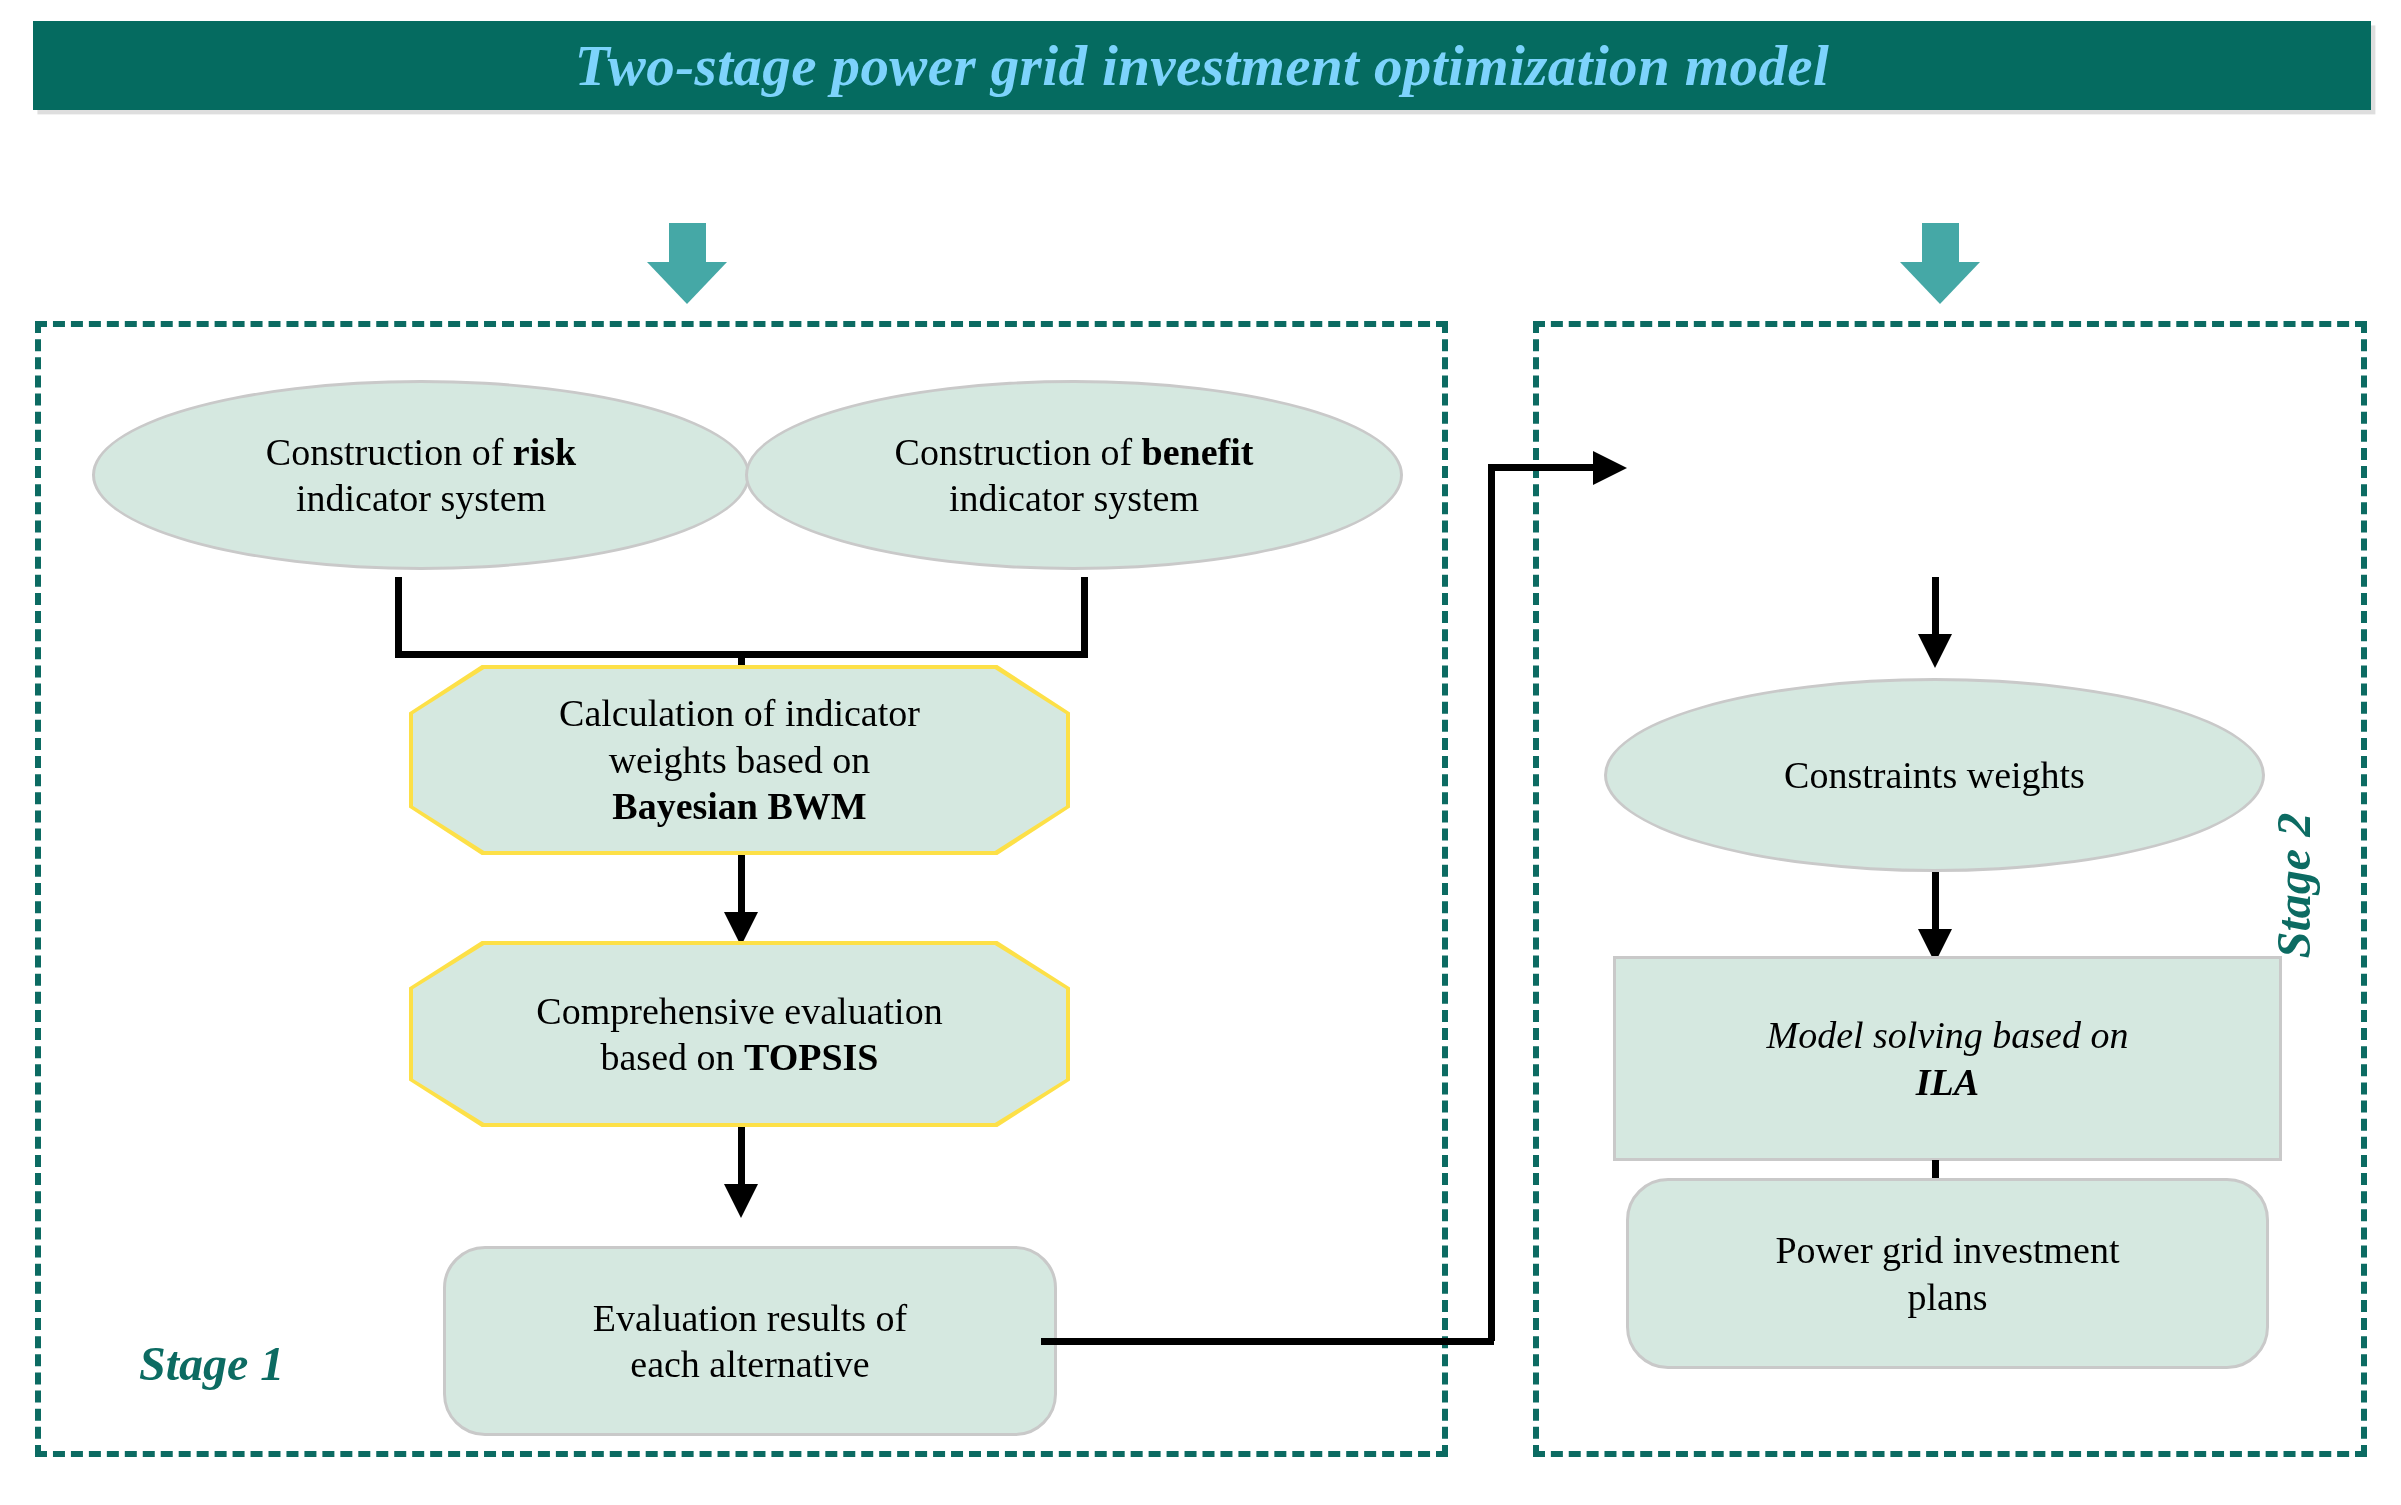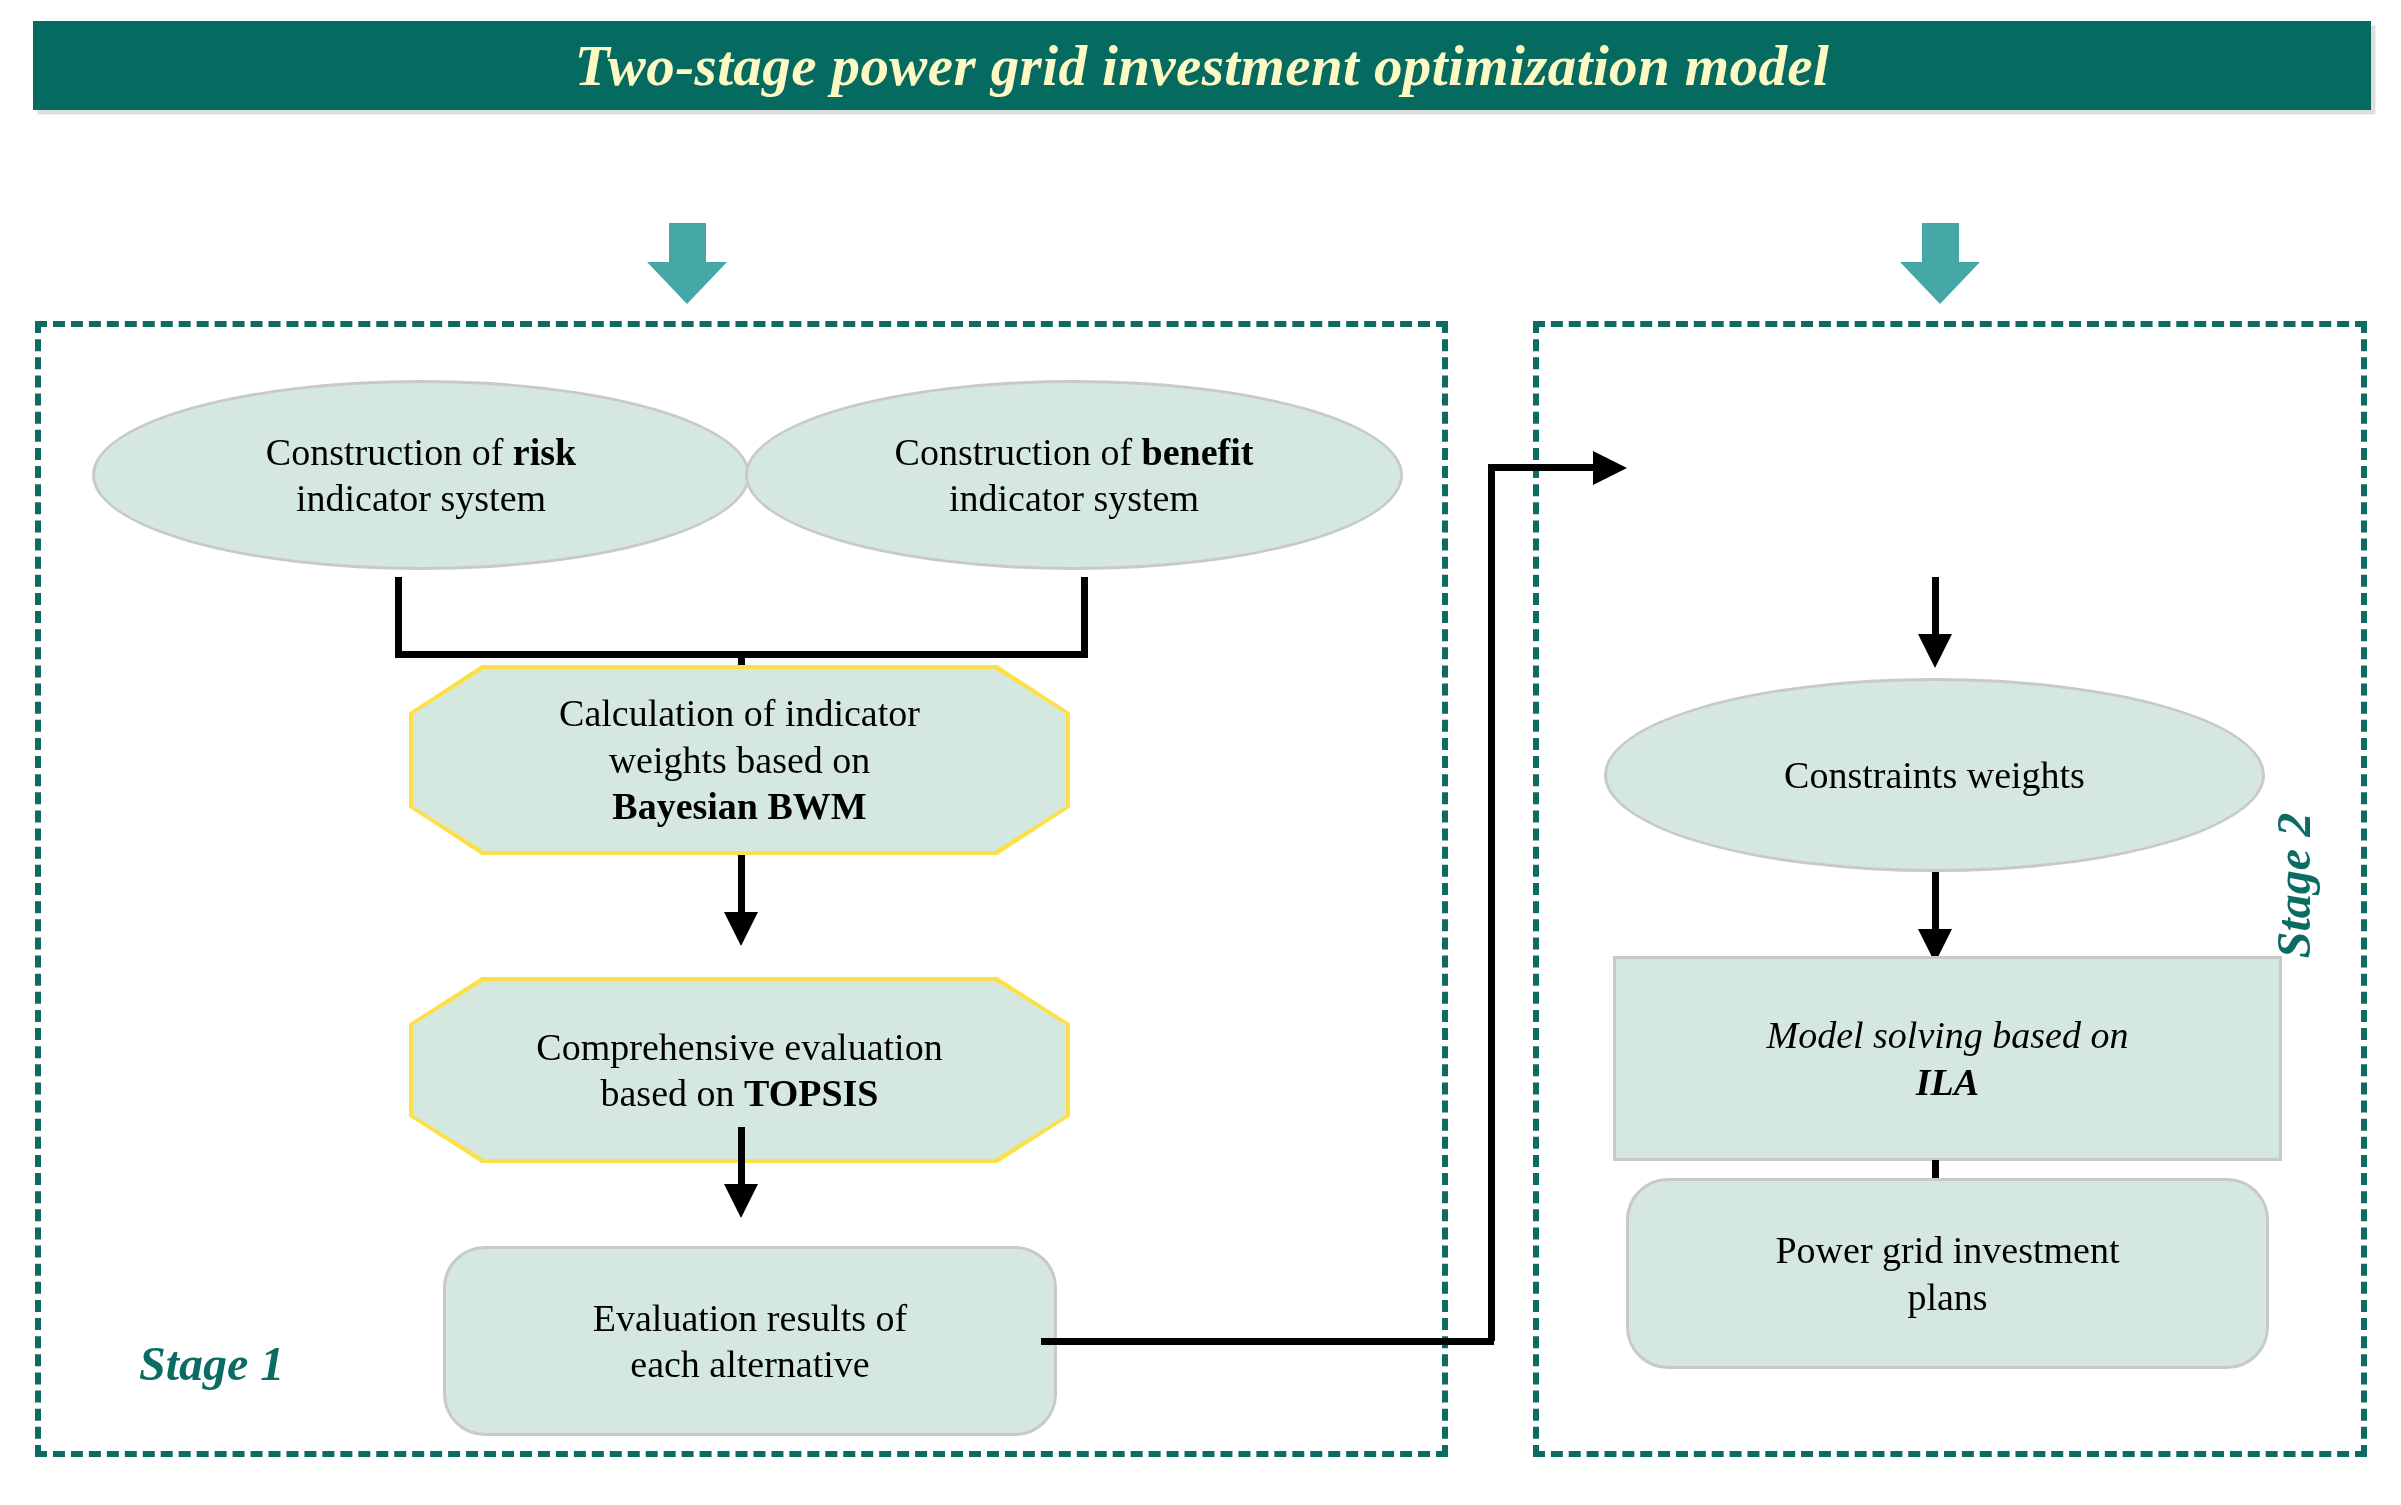--- a/index.html
+++ b/index.html
@@ -23,21 +23,21 @@
     top: 20.5px;
     width: 2338px;
     height: 89px;
     background: #056B60;
     box-shadow: 4.4px 4.4px 0 rgba(0,0,0,0.13);
     display: flex;
     align-items: center;
     justify-content: center;
   }
   .banner-title {
-    color: #fef9c3;
+    color: #7dd3fc;
     font-size: 57px;
     font-weight: bold;
     font-style: italic;
     letter-spacing: 0.4px;
     white-space: nowrap;
     line-height: 1;
   }
 
   
   .block-arrow {
@@ -190,21 +190,21 @@
     <div class="txt">
       <span>Calculation of indicator</span><br>
       <span>weights based on</span><br>
       <b>Bayesian BWM</b>
     </div>
   </div>
 
   <div class="ln" style="left:738px; top:855px; width:6.6px; height:62px;"></div>
   <div class="arrowhead-down" style="left:724px; top:912px;"></div>
 
-  <div class="node octagon" style="left:409px; top:941px; width:661px; height:186px;margin-top:36px;">
+  <div class="node octagon" style="left:409px; top:941px; width:661px; height:186px;">
     <div class="inner"></div>
     <div class="txt">
       <span>Comprehensive evaluation</span><br>
       <span>based on </span><b>TOPSIS</b>
     </div>
   </div>
 
   <div class="ln" style="left:738px; top:1127px; width:6.6px; height:62px;"></div>
   <div class="arrowhead-down" style="left:724px; top:1184px;"></div>
 

